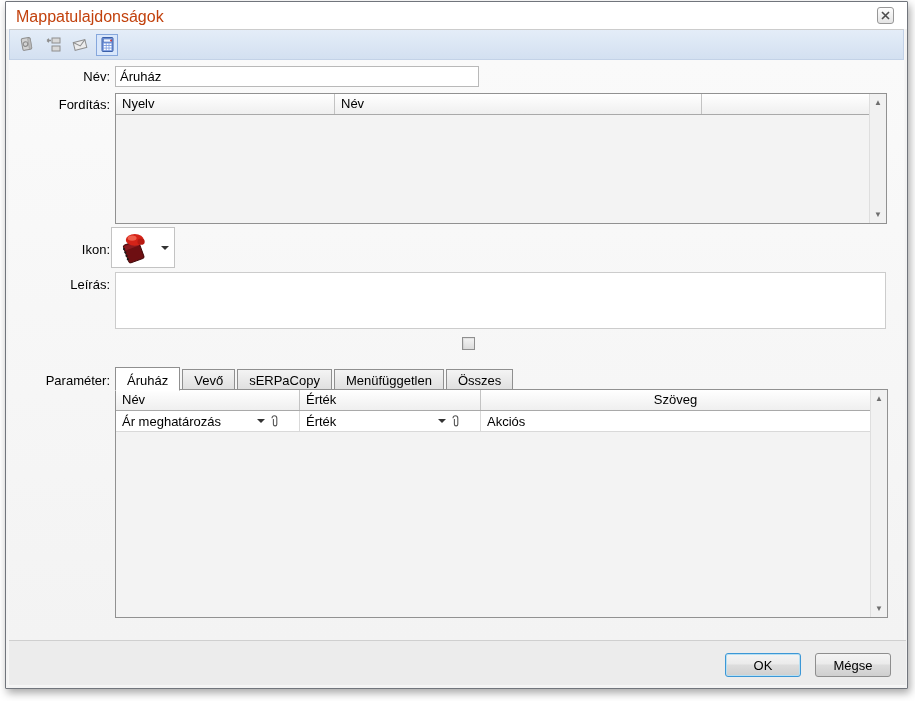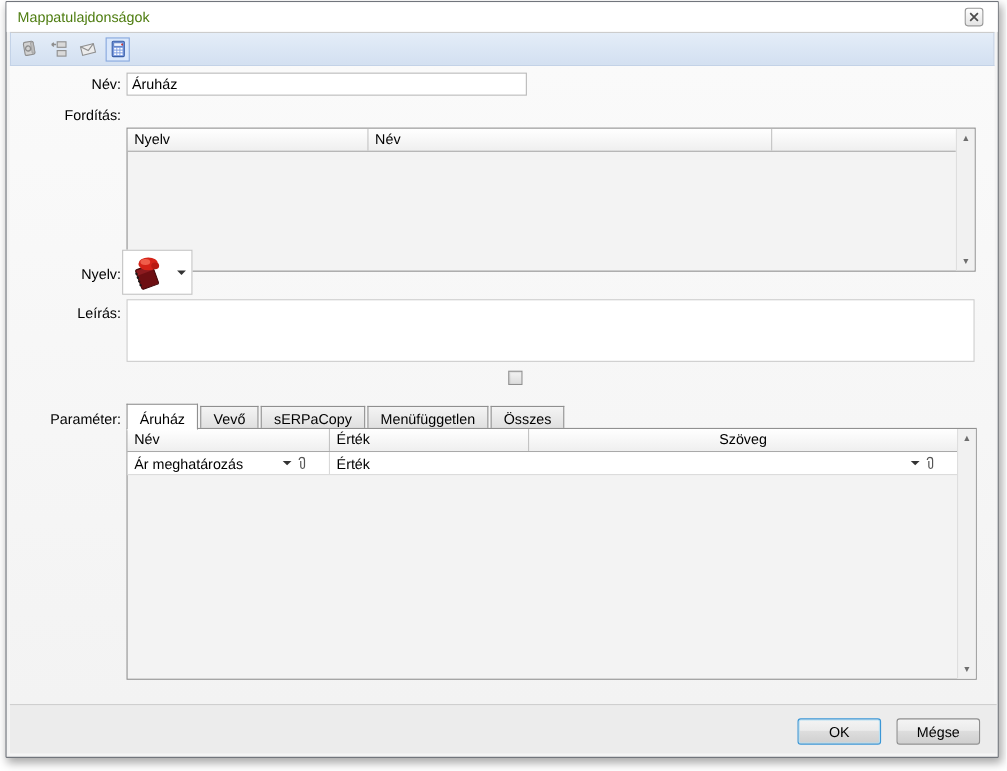--- a/index.html
+++ b/index.html
@@ -7,21 +7,21 @@
   .stage { position:relative; width:915px; height:701px; background:#ffffff; overflow:hidden; }
 
   .window {
     position:absolute; left:5px; top:1px; width:903px; height:688px;
     background:#f6f6f6; border:1px solid #71757c; border-radius:1px;
     box-shadow:2px 4px 9px rgba(0,0,0,0.35), inset 0 0 0 2px #f3f3f3;
   }
 
   
   .titlebar { position:absolute; left:0; top:0; right:0; height:27px; background:#ffffff; }
-  .title { position:absolute; left:10px; top:6px; font-size:13px; color:#4d7c0f; }
+  .title { position:absolute; left:10px; top:6px; font-size:16px; color:#c2410c; }
   .close-btn {
     position:absolute; right:13px; top:5px; width:17px; height:17px;
     border:1px solid #979797; border-radius:3px;
     background:linear-gradient(#fefefe,#e4e4e4);
     display:flex; align-items:center; justify-content:center;
     font-size:9px; color:#4c4c4c; cursor:default;
   }
 
   
   .toolbar {
@@ -40,21 +40,21 @@
   .lbl { position:absolute; font-size:13px; color:#000; text-align:right; width:101px; left:0; }
   .lbl-free { position:absolute; font-size:13px; color:#000; text-align:right; }
 
   .text-input {
     position:absolute; left:106px; top:6px; width:364px; height:21px;
     border:1px solid #b9b9b9; background:#fff; font-size:13px; padding:0 4px;
     font-family:"Liberation Sans", sans-serif; color:#000;
   }
 
   
-  .grid { position:absolute; border:1px solid #919191; background:#f3f3f3; overflow:hidden;margin-top:23px; }
+  .grid { position:absolute; border:1px solid #919191; background:#f3f3f3; overflow:hidden; }
   .grid-header { display:flex; height:21px; background:linear-gradient(#ffffff,#efefef);
     border-bottom:1px solid #a9a9a9; width:calc(100% - 17px); }
   .gh-cell { font-size:13px; color:#000; padding:2px 6px 0 6px; border-right:1px solid #c3c3c3; overflow:hidden; white-space:nowrap; }
   .gh-cell:last-child { border-right:none; flex:1;text-align:center; }
   .vscroll { position:absolute; top:0; right:0; bottom:0; width:17px; background:#f1f1f1; border-left:1px solid #dedede; }
   .vs-up, .vs-down { position:absolute; left:0; right:0; height:17px; display:flex; align-items:center; justify-content:center; color:#6e6e6e; font-size:8px; }
   .vs-up { top:0; } .vs-down { bottom:0; }
 
   .p-row { display:flex; height:21px; background:#ffffff; border-bottom:1px solid #d9d9d9; width:calc(100% - 17px); }
   .p-cell { display:flex; align-items:center; font-size:13px; color:#000; padding:0 20px 0 6px; border-right:1px solid #d9d9d9; overflow:hidden; }
@@ -174,21 +174,21 @@
           <div class="gh-cell" style="width:219px;">Nyelv</div>
           <div class="gh-cell" style="width:367px;">Név</div>
           <div class="gh-cell"></div>
         </div>
         <div class="vscroll">
           <div class="vs-up">▲</div>
           <div class="vs-down">▼</div>
         </div>
       </div>
 
-      <span class="lbl" style="top:182px;">Nyelv:</span>
+      <span class="lbl" style="top:182px;">Ikon:</span>
       <div class="icon-dd">
         <svg width="40" height="38" viewBox="0 0 40 38" style="margin-left:3px;">
           <g transform="rotate(-20 20 24)">
             <rect x="12" y="13" width="18" height="21" rx="2" fill="#6e0f12" stroke="#3f0608"></rect>
             <rect x="13" y="14" width="16" height="5" fill="#8c1b1f"></rect>
             <circle cx="12" cy="17" r="1.2" fill="#1a1a1a"></circle>
             <circle cx="12" cy="21" r="1.2" fill="#1a1a1a"></circle>
             <circle cx="12" cy="25" r="1.2" fill="#1a1a1a"></circle>
             <circle cx="12" cy="29" r="1.2" fill="#1a1a1a"></circle>
           </g>
@@ -227,20 +227,23 @@
                 <path d="M2 3.2 a2.4 2.4 0 0 1 4.8 0 v6 a1.7 1.7 0 0 1 -3.4 0 v-5.2" fill="none" stroke="#555" stroke-width="1.1"></path>
               </svg>
             </div>
             <div class="p-cell" style="width:181px;">
               <span class="p-text">Érték</span>
               <span class="dd-arrow"></span>
               <svg width="9" height="13" viewBox="0 0 9 13">
                 <path d="M2 3.2 a2.4 2.4 0 0 1 4.8 0 v6 a1.7 1.7 0 0 1 -3.4 0 v-5.2" fill="none" stroke="#555" stroke-width="1.1"></path>
               </svg>
             </div>
+            <div class="p-cell">
+              <span class="p-text">Akciós</span>
+            </div>
           </div>
           <div class="vscroll">
             <div class="vs-up">▲</div>
             <div class="vs-down">▼</div>
           </div>
         </div>
       </div>
     </div>
 
     <div class="footer">

